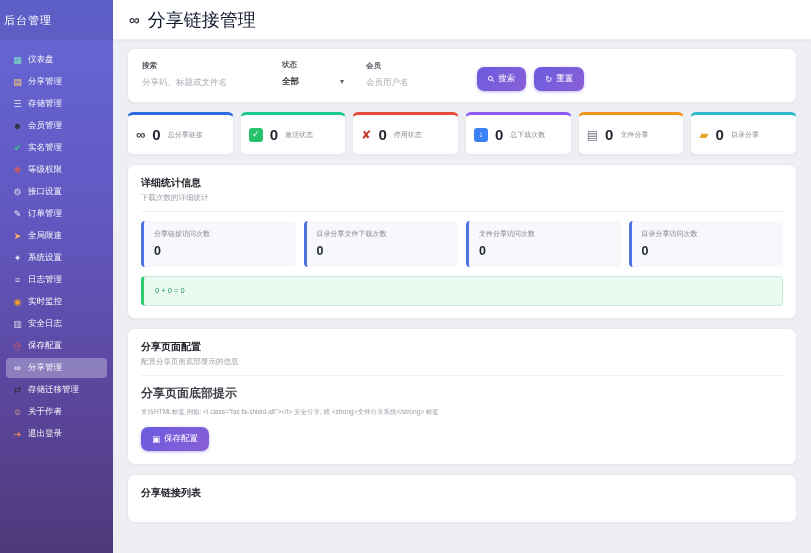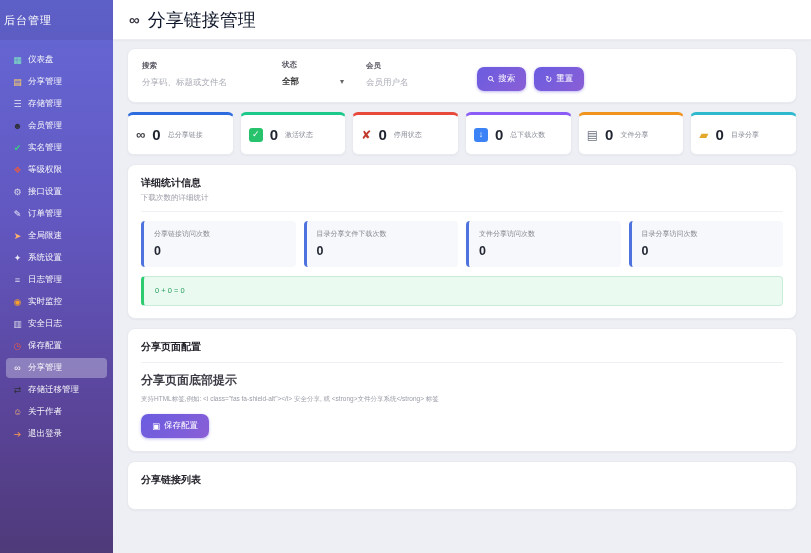--- a/index.html
+++ b/index.html
@@ -256,20 +256,21 @@
             <div class="inner-value">0</div>
           </div>
         </div>
         <div class="formula-box">
           <div>0 + 0 = 0</div>
         </div>
       </section>
 
       <section class="card config-card">
         <div class="card-title">分享页面配置</div>
+        <div class="card-subtitle">配置分享页面底部显示的信息</div>
         <hr class="card-divider">
         <div class="field-label">分享页面底部提示</div>
         <div class="help-text">支持HTML标签,例如: &lt;i class="fas fa-shield-alt"&gt;&lt;/i&gt; 安全分享, 或 &lt;strong&gt;文件分享系统&lt;/strong&gt; 标签</div>
         <button class="btn save-btn">
           <span class="bic">▣</span>
           <span>保存配置</span>
         </button>
       </section>
 
       <section class="card list-card">

